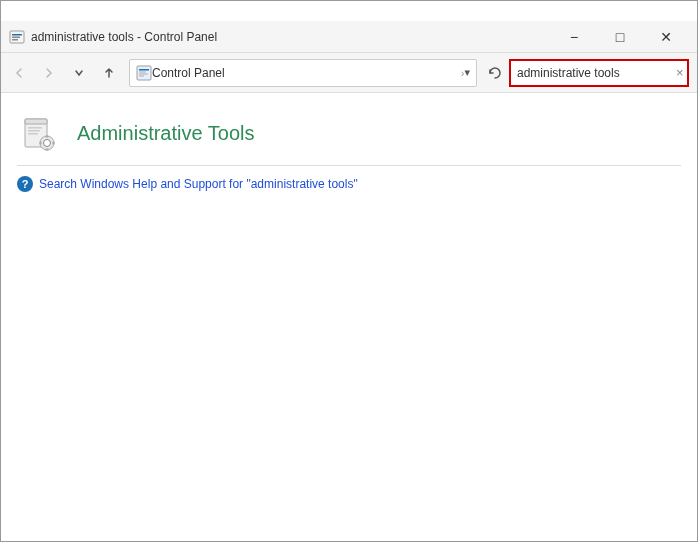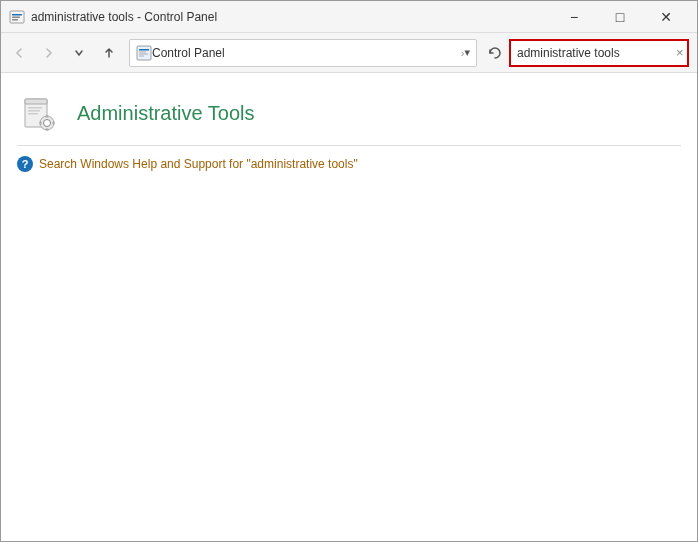--- a/index.html
+++ b/index.html
@@ -21,20 +21,21 @@
     }
     
     .title-bar {
       height: 32px;
       background: #f5f5f5;
       border-bottom: 1px solid #ddd;
       display: flex;
       align-items: center;
       padding: 0 8px;
       flex-shrink: 0;
+      margin-top: 20px;
     }
     .title-bar-icon {
       width: 16px;
       height: 16px;
       margin-right: 6px;
       flex-shrink: 0;
     }
     .title-bar-text {
       flex: 1;
       font-size: 12px;
@@ -202,21 +203,21 @@
       background: #1a6fb5;
       color: white;
       font-size: 11px;
       font-weight: bold;
       display: flex;
       align-items: center;
       justify-content: center;
       flex-shrink: 0;
     }
     .help-link {
-      color: #a16207;
+      color: #1d4ed8;
       text-decoration: none;
       font-size: 12px;
       cursor: pointer;
     }
   </style>
 </head>
 <body>
 
 <div class="window">
 

